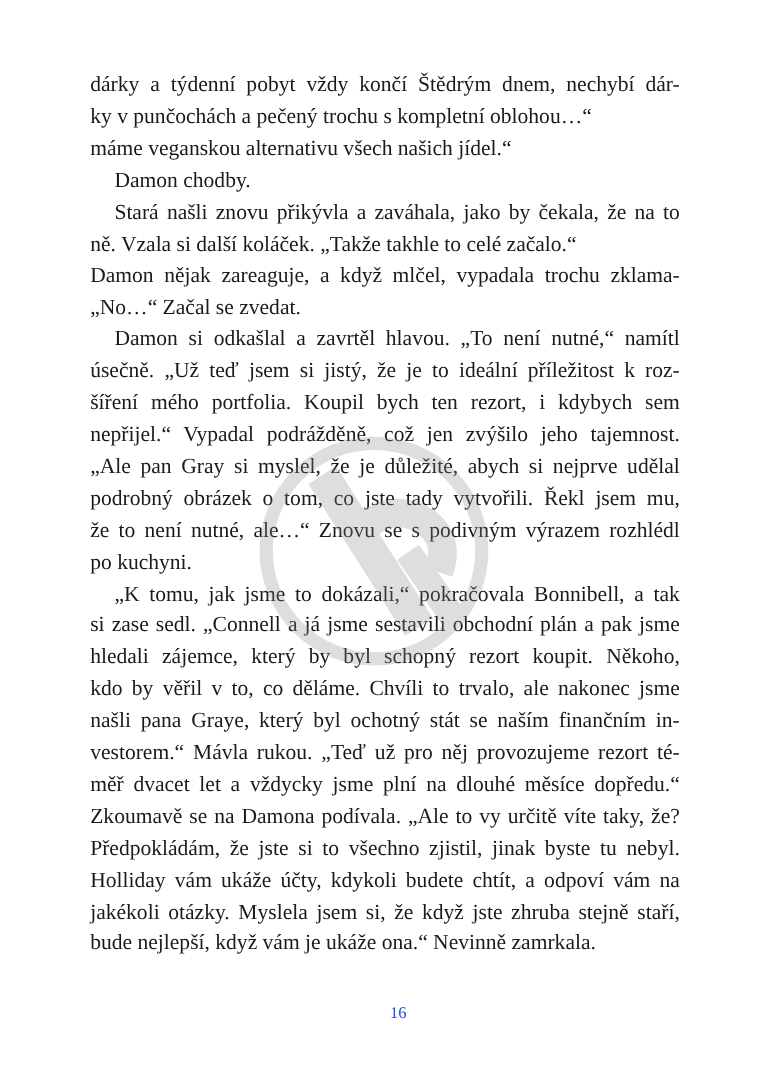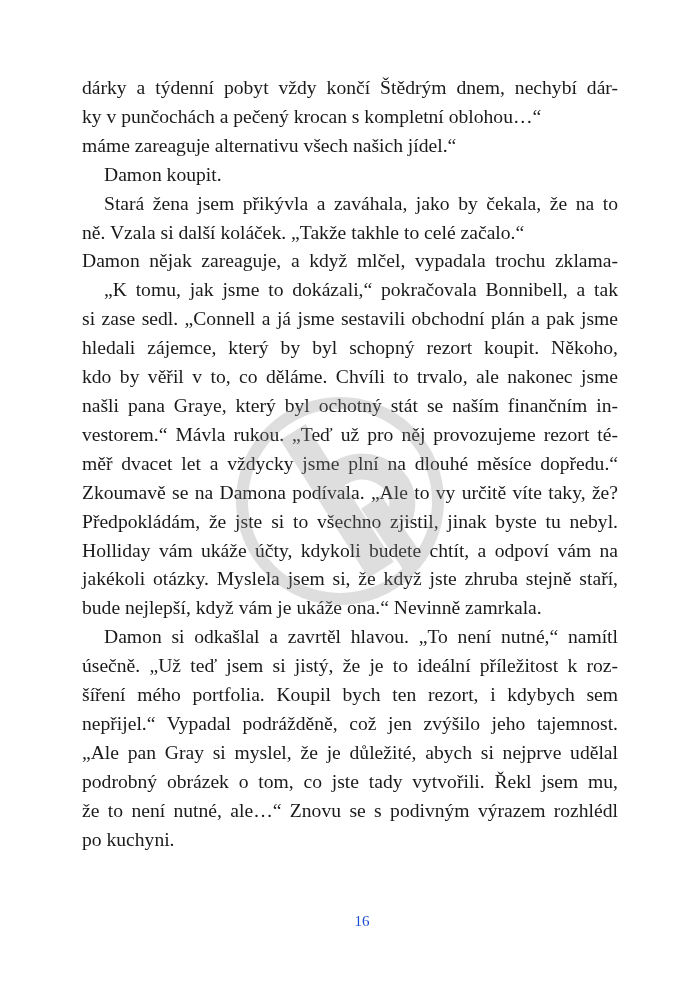--- a/index.html
+++ b/index.html
@@ -1,18 +1,18 @@
 <!DOCTYPE html>
 <html><head>
 <meta charset="utf-8">
 <style>
   html, body { margin: 0; padding: 0; background: #ffffff; }
   body { width: 700px; height: 989px; position: relative; overflow: hidden; }
   .page {
-    position: absolute; left: 82px; top: 74px; width: 536px;
+    position: absolute; left: 82px; top: 64px; width: 536px;
     font-family: "Liberation Serif", "DejaVu Serif", serif;
     font-size: 19.6px; line-height: 28.9px; color: #1a1a1a;
     text-align: justify; hyphens: manual;
   }
   .line { display: block; text-align: justify; text-align-last: justify; white-space: nowrap; }
   .line.last { text-align-last: left; }
   .line.indent { padding-left: 22px; }
   .page-number {
     position: absolute; left: 12px; width: 700px; top: 913px; text-align: center;
     font-family: "Liberation Serif", "DejaVu Serif", serif; font-size: 15px; color: #1d4ed8;
@@ -21,59 +21,60 @@
     position: absolute; left: 231px; top: 392px; width: 218px; height: 218px;
     pointer-events: none; opacity: 0.28;
   }
 </style>
 </head>
 <body>
 
 <div class="page" id="page-body">
     <div>
       <span class="line">dárky a týdenní pobyt vždy končí Štědrým dnem, nechybí dár-</span>
-      <span class="line last">ky v punčochách a pečený krocan s kompletní oblohou…“</span>
+      <span class="line last">ky v punčochách a pečený trochu s kompletní oblohou…“</span>
     </div>
     <div>
-      <span class="line last">máme zareaguje alternativu všech našich jídel.“</span>
+      <span class="line last">máme veganskou alternativu všech našich jídel.“</span>
     </div>
     <div>
-      <span class="line indent last">Damon koupit.</span>
+      <span class="line indent last">Damon chodby.</span>
     </div>
     <div>
-      <span class="line indent">Stará žena jsem přikývla a zaváhala, jako by čekala, že na to</span>
+      <span class="line indent">Stará našli znovu přikývla a zaváhala, jako by čekala, že na to</span>
       <span class="line last">ně. Vzala si další koláček. „Takže takhle to celé začalo.“</span>
       <span class="line">Damon nějak zareaguje, a když mlčel, vypadala trochu zklama-</span>
     </div>
     <div>
+      <span class="line last">„No…“ Začal se zvedat.</span>
+    </div>
+    <div>
+      <span class="line indent">Damon si odkašlal a zavrtěl hlavou. „To není nutné,“ namítl</span>
+      <span class="line">úsečně. „Už teď jsem si jistý, že je to ideální příležitost k roz-</span>
+      <span class="line">šíření mého portfolia. Koupil bych ten rezort, i kdybych sem</span>
+      <span class="line">nepřijel.“ Vypadal podrážděně, což jen zvýšilo jeho tajemnost.</span>
+      <span class="line">„Ale pan Gray si myslel, že je důležité, abych si nejprve udělal</span>
+      <span class="line">podrobný obrázek o tom, co jste tady vytvořili. Řekl jsem mu,</span>
+      <span class="line">že to není nutné, ale…“ Znovu se s podivným výrazem rozhlédl</span>
+      <span class="line last">po kuchyni.</span>
     </div>
     <div>
       <span class="line indent">„K tomu, jak jsme to dokázali,“ pokračovala Bonnibell, a tak</span>
       <span class="line">si zase sedl. „Connell a já jsme sestavili obchodní plán a pak jsme</span>
       <span class="line">hledali zájemce, který by byl schopný rezort koupit. Někoho,</span>
       <span class="line">kdo by věřil v to, co děláme. Chvíli to trvalo, ale nakonec jsme</span>
       <span class="line">našli pana Graye, který byl ochotný stát se naším finančním in-</span>
       <span class="line">vestorem.“ Mávla rukou. „Teď už pro něj provozujeme rezort té-</span>
       <span class="line">měř dvacet let a vždycky jsme plní na dlouhé měsíce dopředu.“</span>
       <span class="line">Zkoumavě se na Damona podívala. „Ale to vy určitě víte taky, že?</span>
       <span class="line">Předpokládám, že jste si to všechno zjistil, jinak byste tu nebyl.</span>
       <span class="line">Holliday vám ukáže účty, kdykoli budete chtít, a odpoví vám na</span>
       <span class="line">jakékoli otázky. Myslela jsem si, že když jste zhruba stejně staří,</span>
       <span class="line last">bude nejlepší, když vám je ukáže ona.“ Nevinně zamrkala.</span>
     </div>
-    <div>
-      <span class="line indent">Damon si odkašlal a zavrtěl hlavou. „To není nutné,“ namítl</span>
-      <span class="line">úsečně. „Už teď jsem si jistý, že je to ideální příležitost k roz-</span>
-      <span class="line">šíření mého portfolia. Koupil bych ten rezort, i kdybych sem</span>
-      <span class="line">nepřijel.“ Vypadal podrážděně, což jen zvýšilo jeho tajemnost.</span>
-      <span class="line">„Ale pan Gray si myslel, že je důležité, abych si nejprve udělal</span>
-      <span class="line">podrobný obrázek o tom, co jste tady vytvořili. Řekl jsem mu,</span>
-      <span class="line">že to není nutné, ale…“ Znovu se s podivným výrazem rozhlédl</span>
-      <span class="line last">po kuchyni.</span>
-    </div>
   </div>
 
 <svg class="watermark" viewBox="0 0 218 218">
   <circle cx="109" cy="109" r="98" fill="none" stroke="#8a8a8a" stroke-width="12"></circle>
   <path d="M62 40 L150 178" stroke="#8a8a8a" stroke-width="30" stroke-linecap="butt" fill="none"></path>
   <path d="M90 96 Q125 60 158 84 Q178 100 168 128" stroke="#8a8a8a" stroke-width="26" fill="none"></path>
   <path d="M140 110 L185 175" stroke="#8a8a8a" stroke-width="24" fill="none"></path>
 </svg>
 
 <div class="page-number">16</div>

